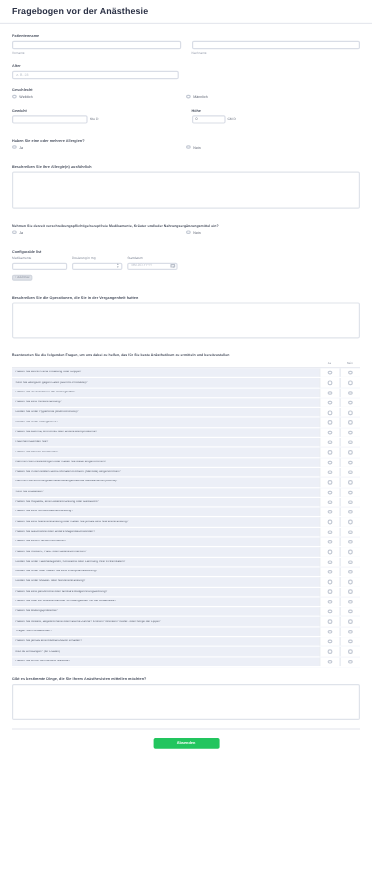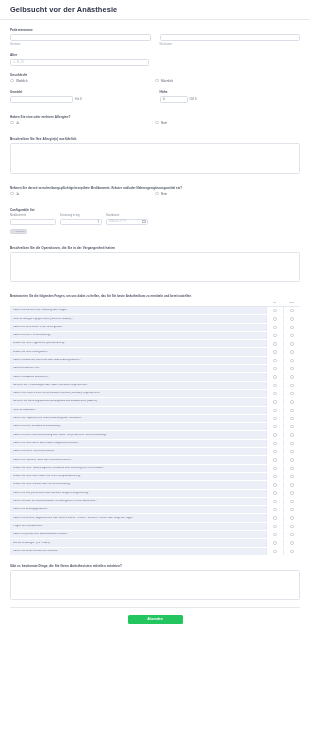--- a/index.html
+++ b/index.html
@@ -170,21 +170,21 @@
   }
   .spacer-sm { height: 5px; }
   .spacer-md { height: 8px; }
 </style>
 </head>
 <body>
 
 <div class="page">
 
   <div class="header">
-    <div class="header-title">Gelbsucht vor der Anästhesie</div>
+    <div class="header-title">Fragebogen vor der Anästhesie</div>
   </div>
 
   <div class="body">
 
     <div class="block">
       <div class="field-label">Patientenname</div>
       <div class="row2">
         <div>
           <div class="input" placeholder=""></div>
           <div class="sub-label">Vorname</div>

